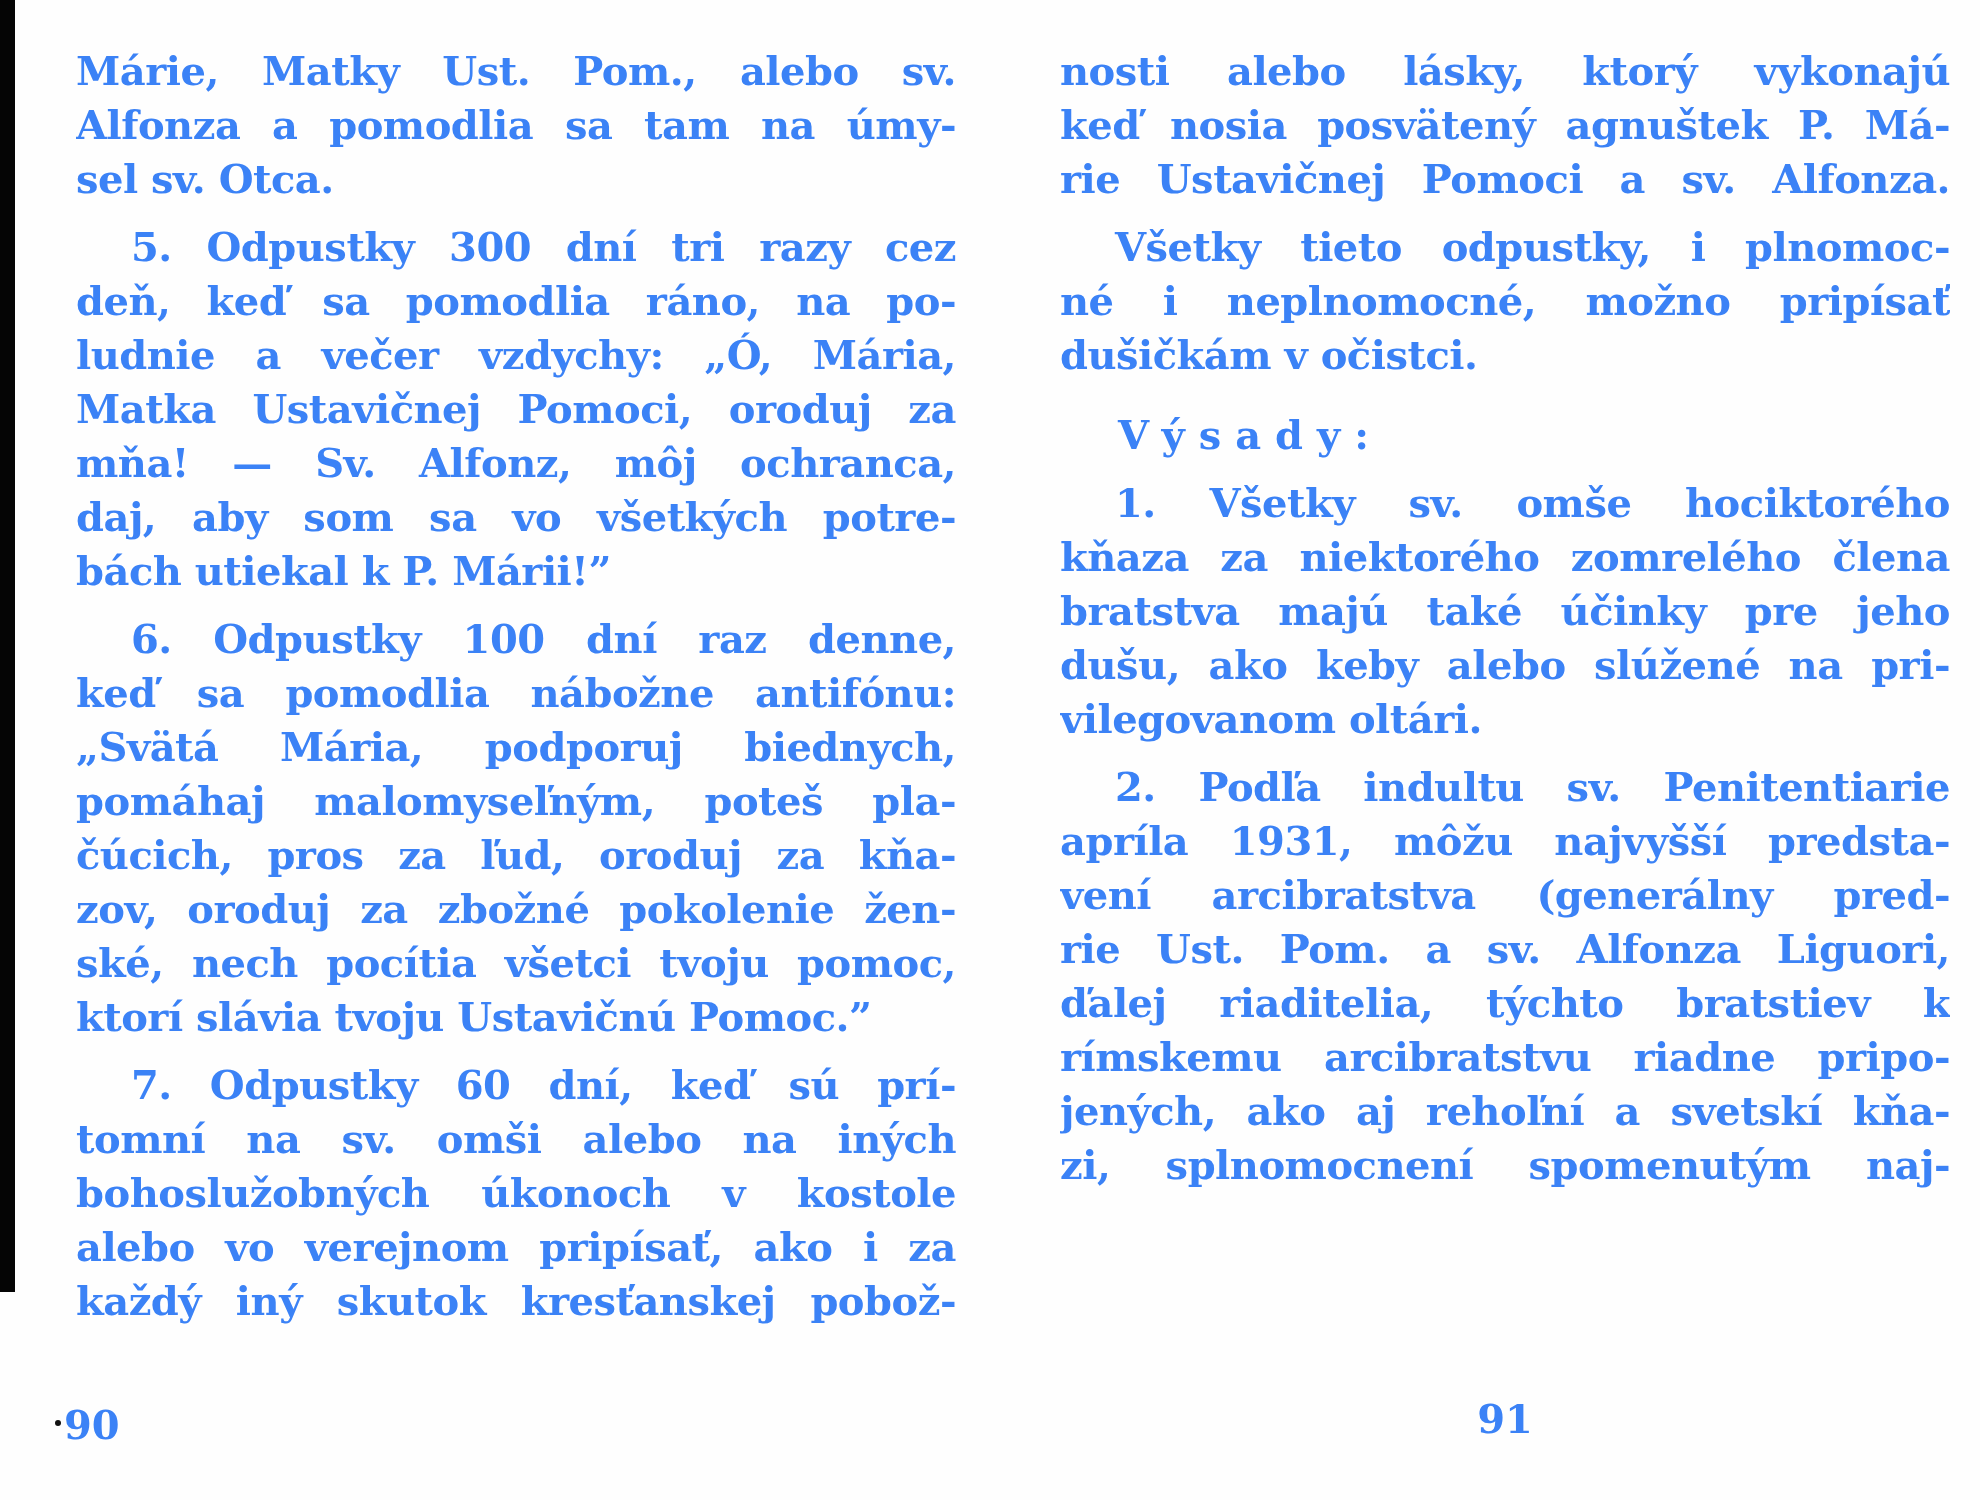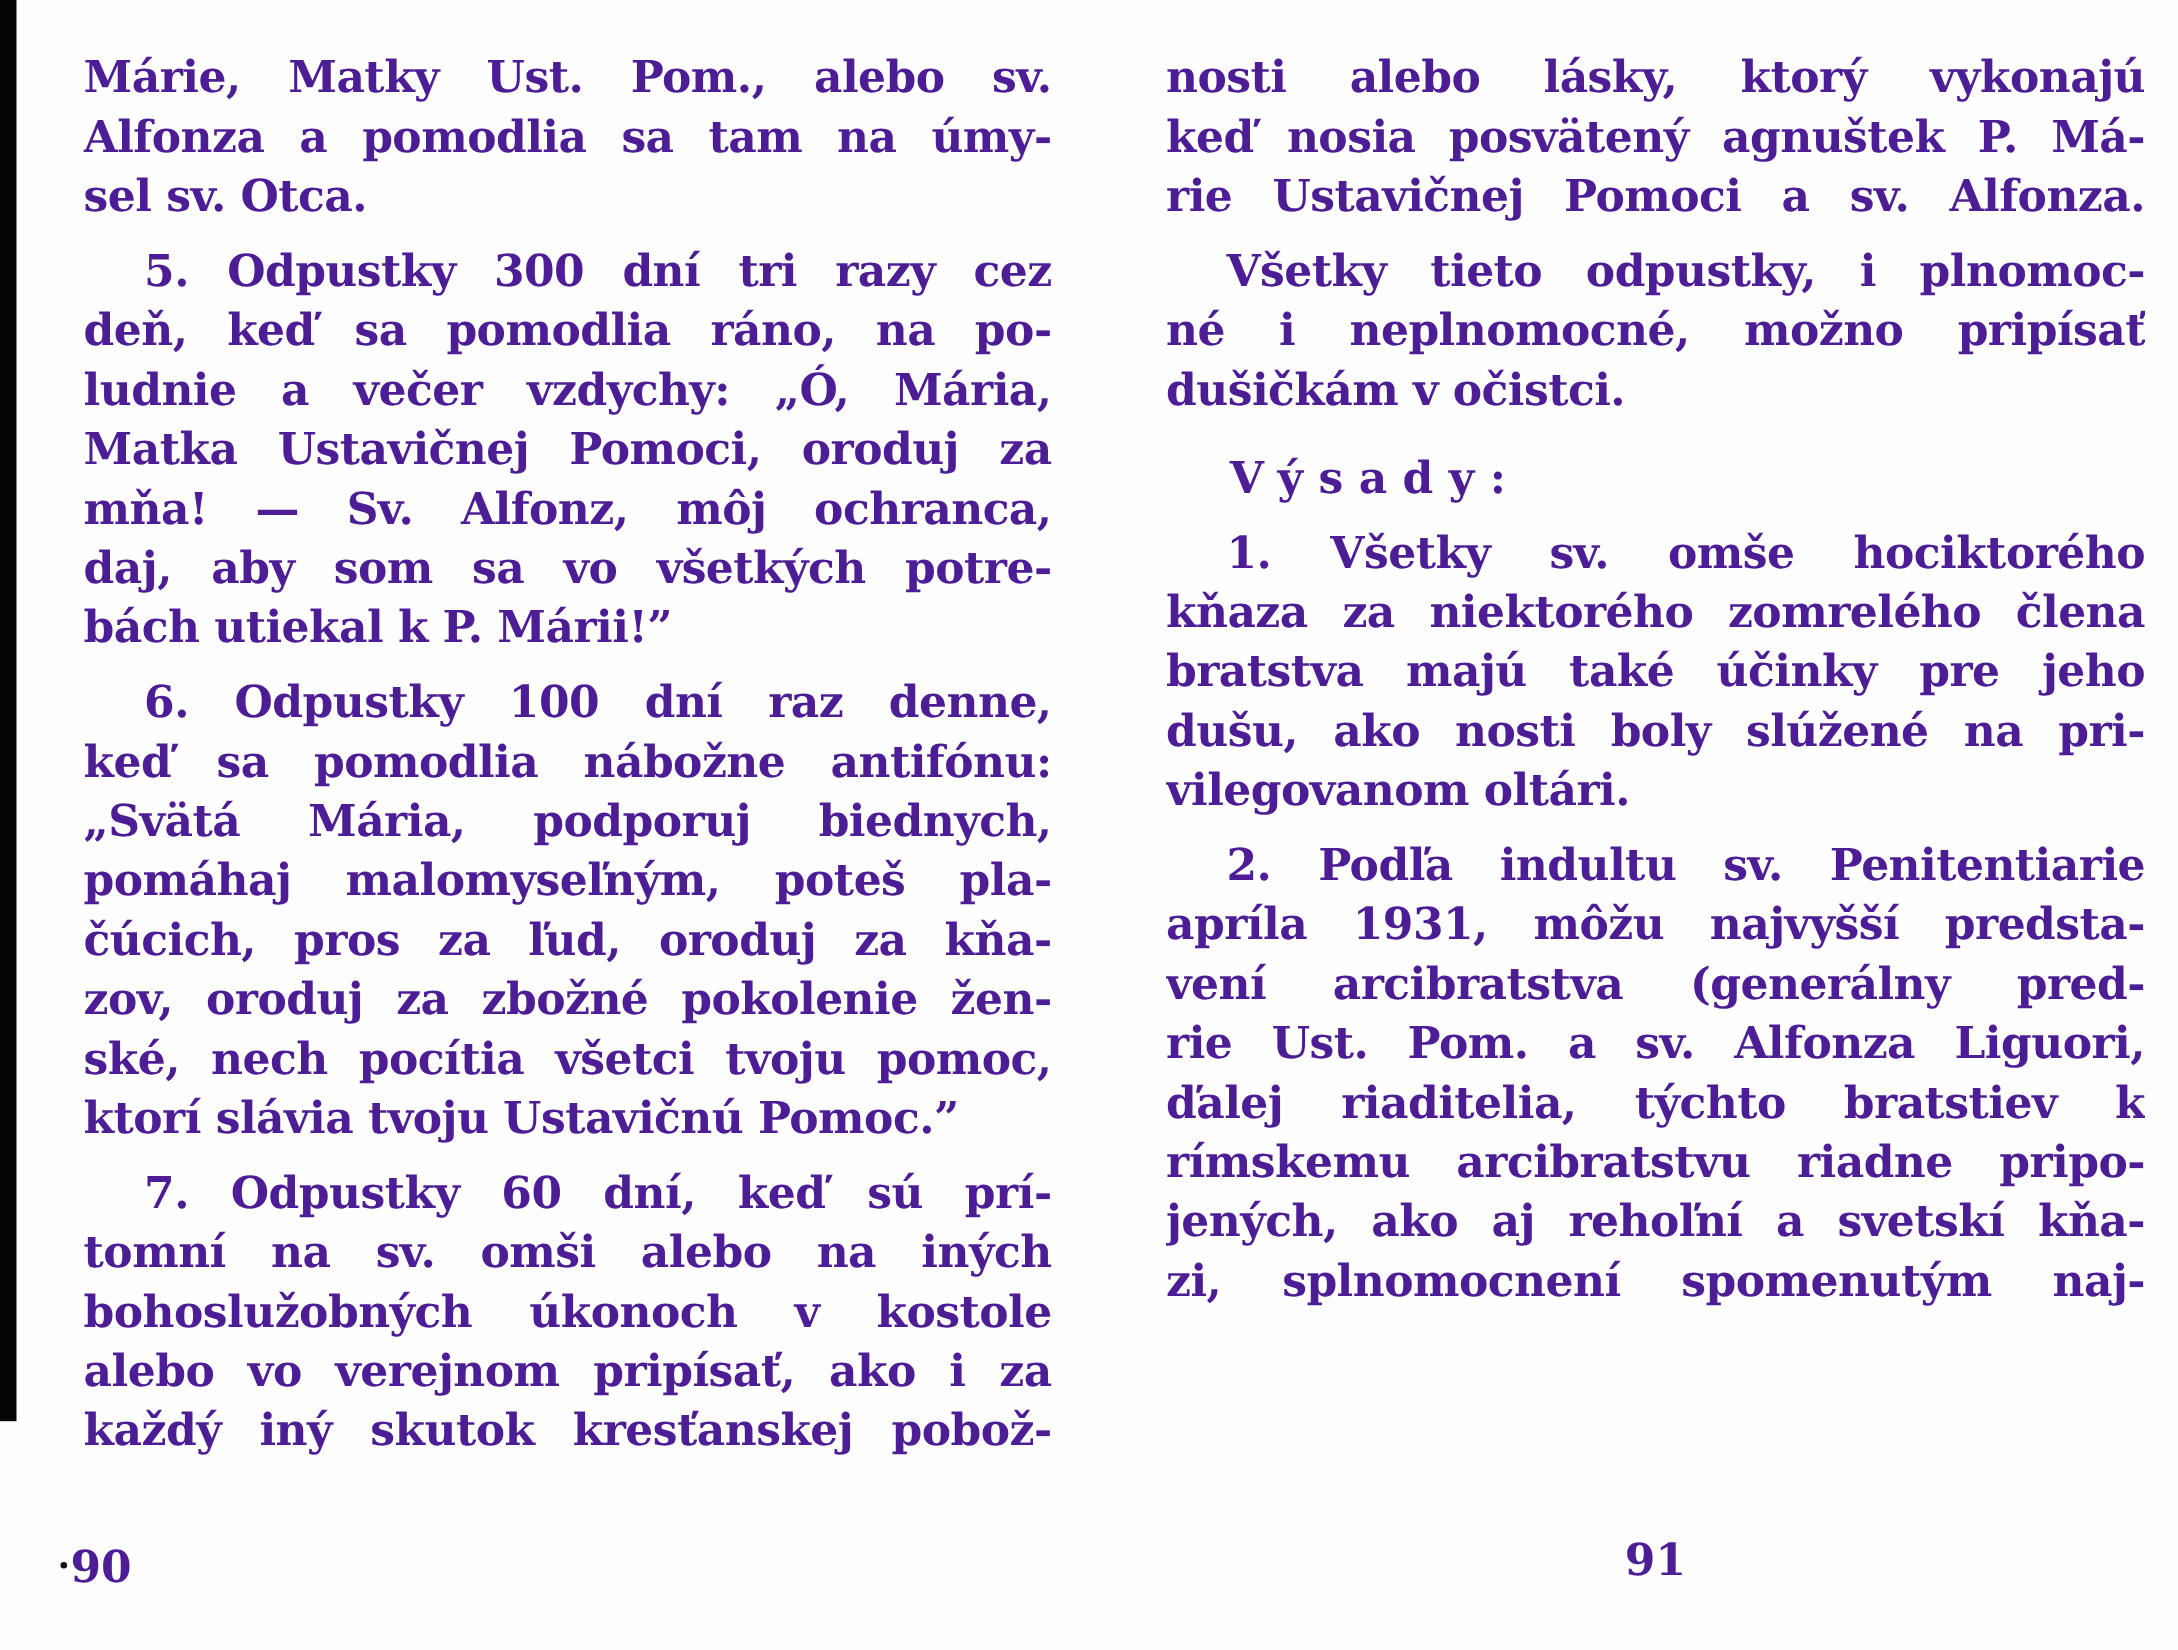--- a/index.html
+++ b/index.html
@@ -8,21 +8,21 @@
     background: #e8e8e8;
   }
   #scan-page {
     position: relative;
     width: 1980px;
     height: 1500px;
     background: #fefefe;
     overflow: hidden;
     font-family: "DejaVu Serif", serif;
     font-weight: bold;
-    color: #4c1d95;
+    color: #3b82f6;
   }
   .scan-bar {
     position: absolute;
     left: 0;
     top: 0;
     width: 15px;
     height: 1292px;
     background: #050505;
   }
   .col {
@@ -120,21 +120,21 @@
     <div class="para">
       <div class="line indent">Všetky tieto odpustky, i plnomoc-</div>
       <div class="line">né i neplnomocné, možno pripísať</div>
       <div class="line end">dušičkám v očistci.</div>
     </div>
     <div class="heading">Výsady:</div>
     <div class="para">
       <div class="line indent">1. Všetky sv. omše hociktorého</div>
       <div class="line">kňaza za niektorého zomrelého člena</div>
       <div class="line">bratstva majú také účinky pre jeho</div>
-      <div class="line">dušu, ako nosti boly slúžené na pri-</div>
+      <div class="line">dušu, ako keby alebo slúžené na pri-</div>
       <div class="line end">vilegovanom oltári.</div>
     </div>
     <div class="para">
       <div class="line indent">2. Podľa indultu sv. Penitentiarie</div>
       <div class="line">apríla 1931, môžu najvyšší predsta-</div>
       <div class="line">vení arcibratstva (generálny pred-</div>
       <div class="line">rie Ust. Pom. a sv. Alfonza Liguori,</div>
       <div class="line">ďalej riaditelia, týchto bratstiev k</div>
       <div class="line">rímskemu arcibratstvu riadne pripo-</div>
       <div class="line">jených, ako aj rehoľní a svetskí kňa-</div>

